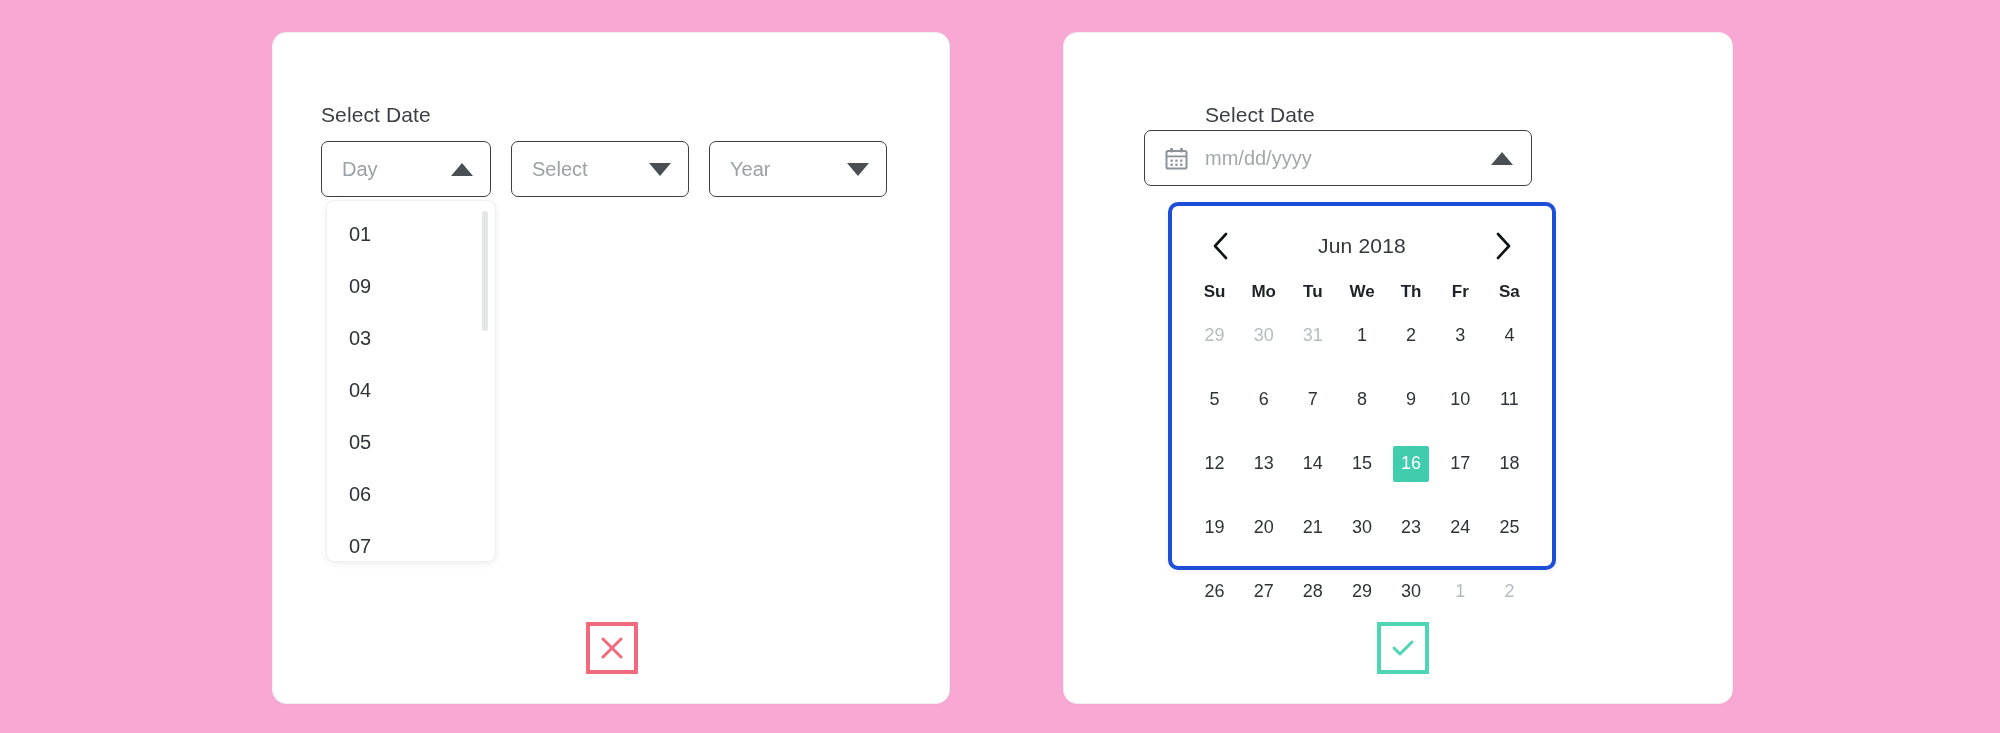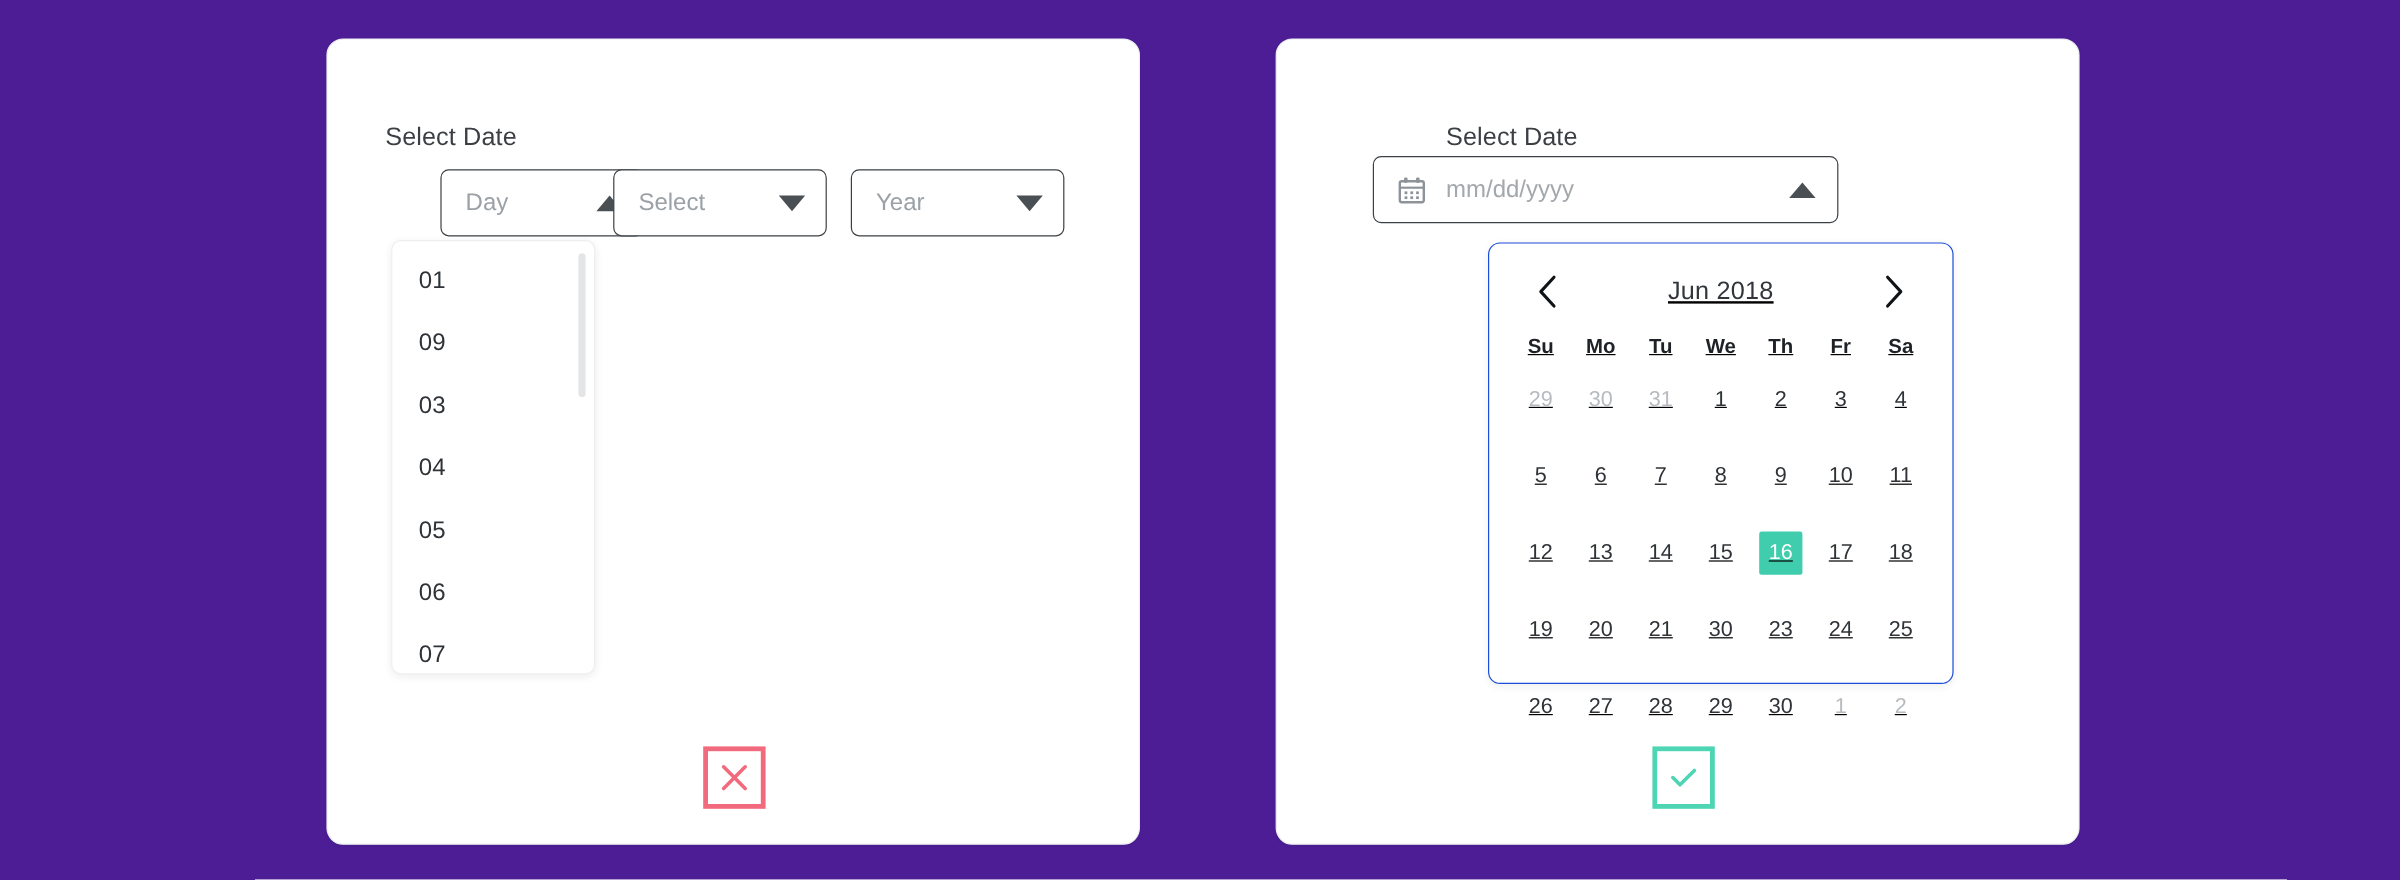--- a/index.html
+++ b/index.html
@@ -9,21 +9,21 @@
     height: 733px;
     background: #ffffff;
     font-family: "Liberation Sans", sans-serif;
     overflow: hidden;
   }
 
   .stage {
     position: relative;
     width: 2000px;
     height: 733px;
-    background: #4c1d95;
+    background: #f9a8d4;
   }
 
   
   .card {
     position: absolute;
     background: #ffffff;
     border: 1px solid #eceef0;
     border-radius: 14px;
     box-shadow: 0 1px 3px rgba(0,0,0,0.035);
   }
@@ -131,30 +131,29 @@
     font-size: 20px;
     color: #a3a8ac;
     margin-left: 17px;
     flex: 1;
   }
   .cal-ico { flex: 0 0 auto; display: block; }
 
   
   #calendar {
     position: absolute;
-    left: 1240px;
+    left: 1168px;
     top: 202px;
     width: 388px;
     height: 368px;
     background: #ffffff;
-    border: 1px solid #1d4ed8;
+    border: 4px solid #1d4ed8;
     border-radius: 10px;
     box-shadow: 0 2px 7px rgba(0,0,0,0.06);
     padding: 14px 18px 14px 18px;
-    text-decoration: underline;
   }
 
   .cal-head {
     height: 52px;
     display: flex;
     align-items: center;
     justify-content: space-between;
     padding: 0 14px;
   }
   .cal-title {
@@ -216,21 +215,21 @@
 </style>
 </head>
 <body>
 
 <div class="stage">
 
   <div class="card" id="card-left">
 
     <div class="field-label" style="left:48px; top:70px;">Select Date</div>
 
-    <div class="select-box" style="left:48px; top:108px; width:170px;margin-left:46px;">
+    <div class="select-box" style="left:48px; top:108px; width:170px;">
       <span class="ph">Day</span>
       <span class="tri tri-up"></span>
     </div>
 
     <div class="select-box" style="left:238px; top:108px; width:178px;">
       <span class="ph">Select</span>
       <span class="tri tri-down"></span>
     </div>
 
     <div class="select-box" style="left:436px; top:108px; width:178px;">

